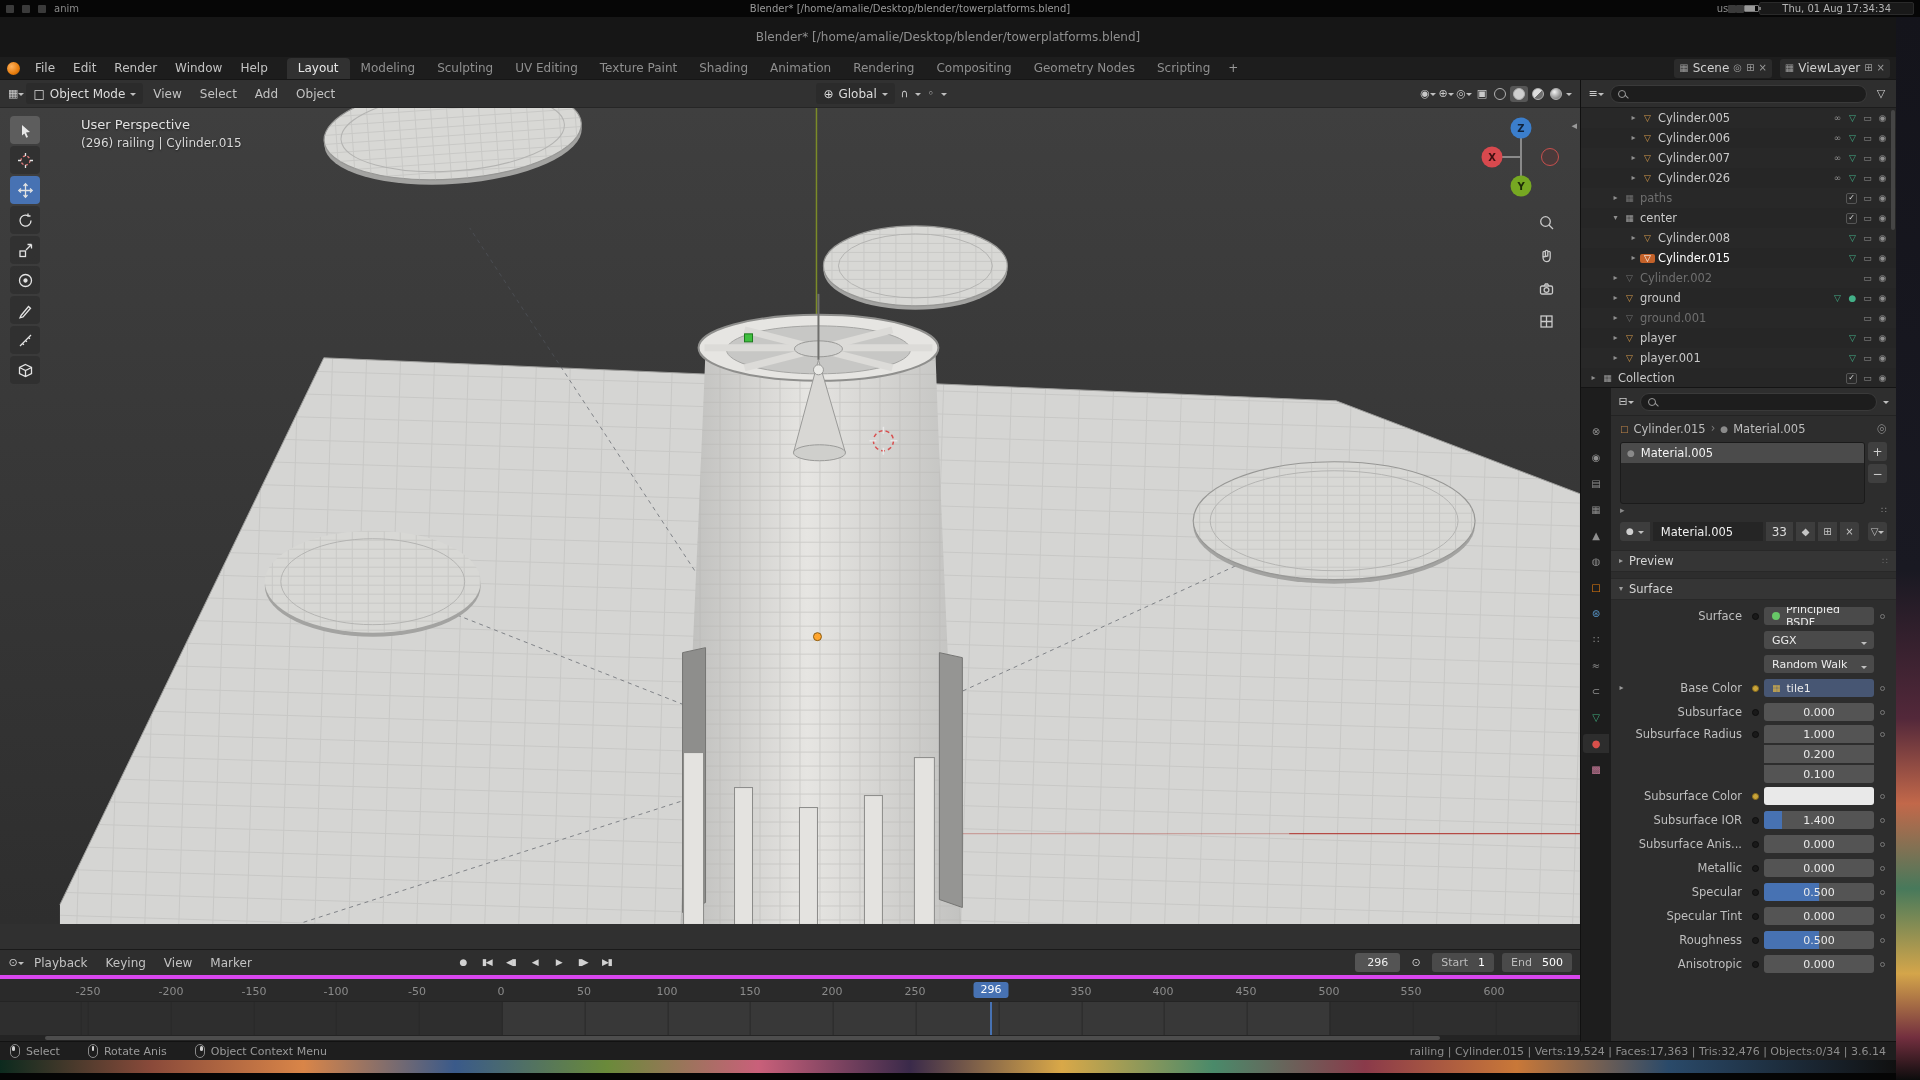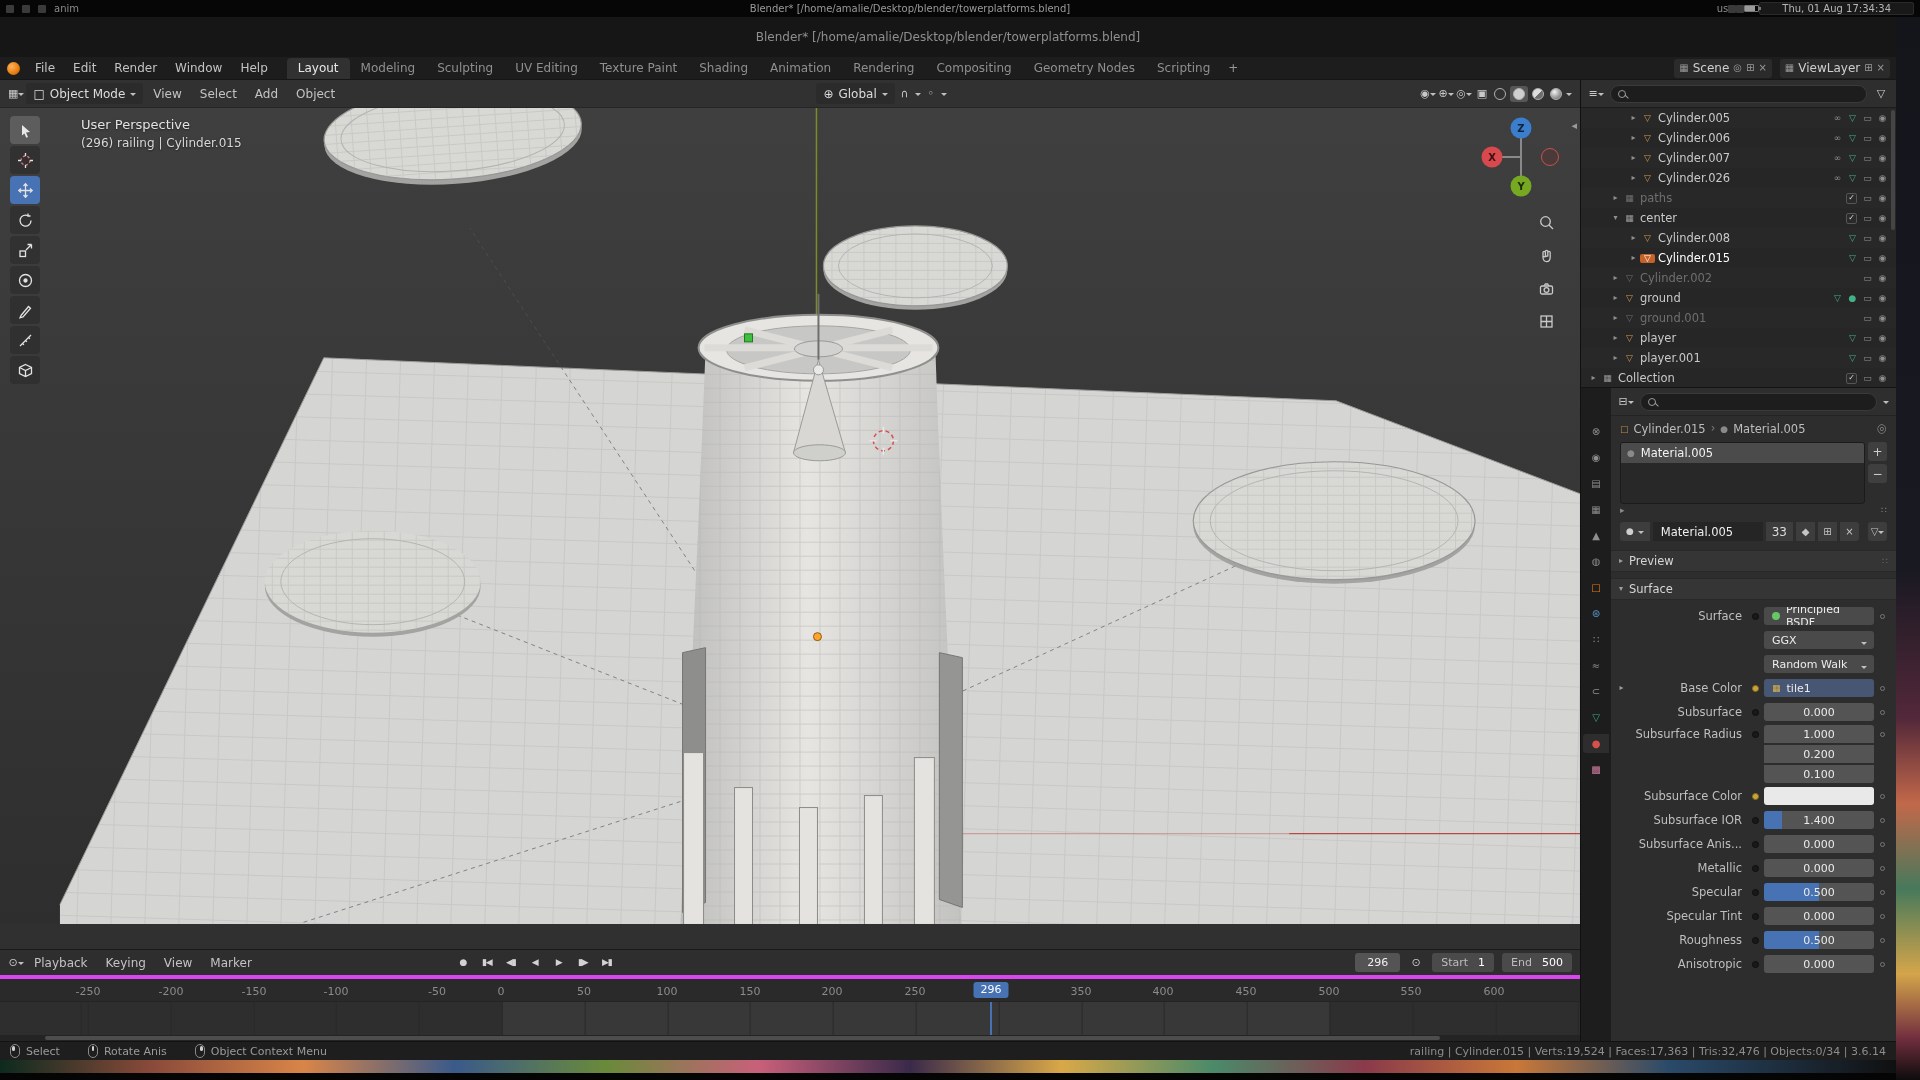--- a/index.html
+++ b/index.html
@@ -580,21 +580,21 @@
               <span class="val">500</span>
             </div>
           </div>
         </div>
 
         <div class="tl-ruler">
           <span class="tick-label" style="left:88px">-250</span>
           <span class="tick-label" style="left:171px">-200</span>
           <span class="tick-label" style="left:254px">-150</span>
           <span class="tick-label" style="left:336px">-100</span>
-          <span class="tick-label" style="left:437px">-50</span>
+          <span class="tick-label" style="left:417px">-50</span>
           <span class="tick-label" style="left:501px">0</span>
           <span class="tick-label" style="left:584px">50</span>
           <span class="tick-label" style="left:667px">100</span>
           <span class="tick-label" style="left:750px">150</span>
           <span class="tick-label" style="left:832px">200</span>
           <span class="tick-label" style="left:915px">250</span>
           <span class="tick-label" style="left:998px">300</span>
           <span class="tick-label" style="left:1081px">350</span>
           <span class="tick-label" style="left:1163px">400</span>
           <span class="tick-label" style="left:1246px">450</span>

